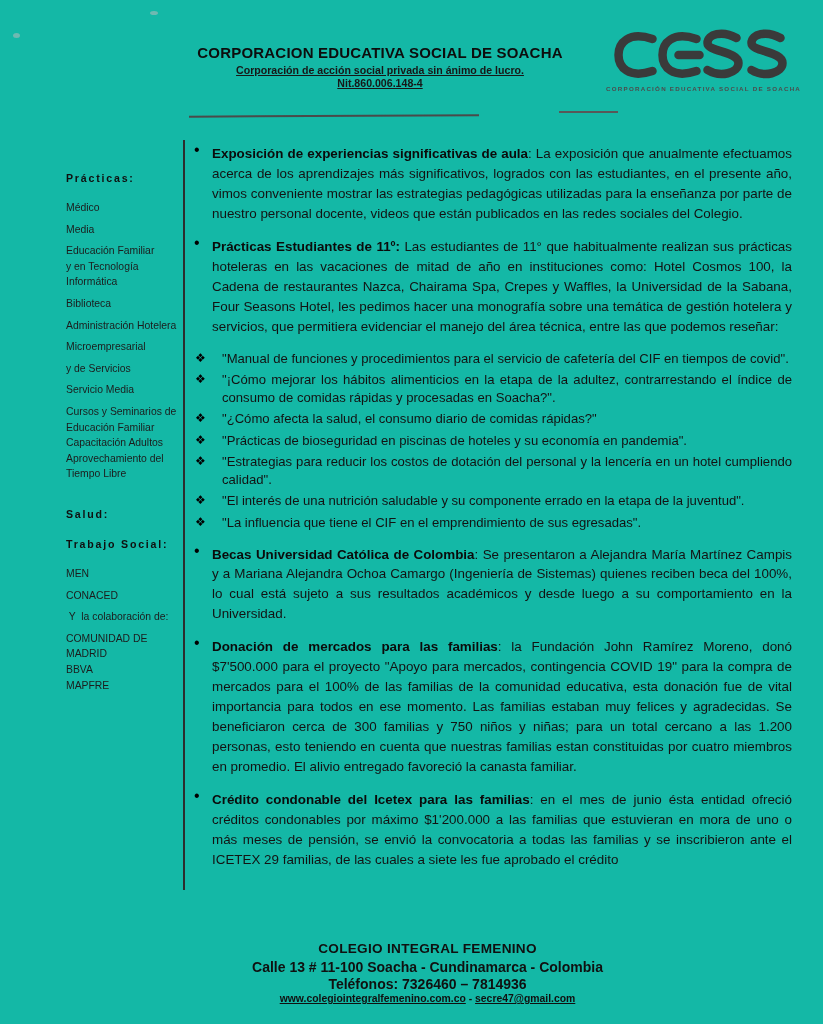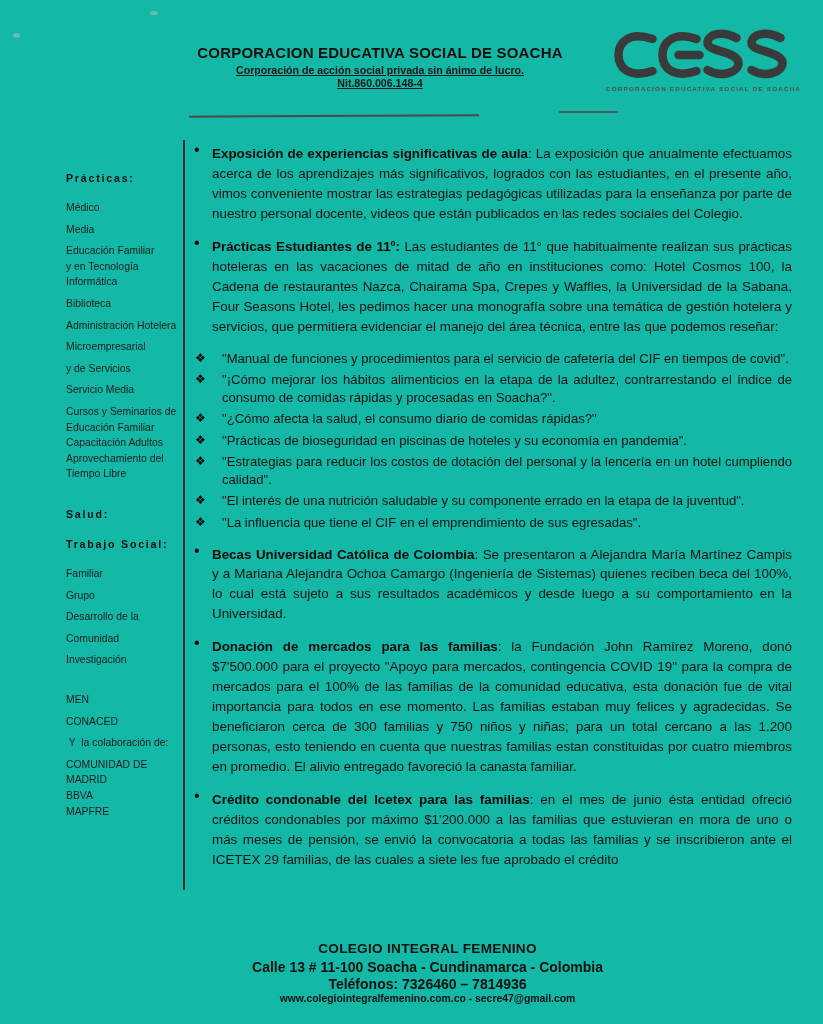--- a/index.html
+++ b/index.html
@@ -35,21 +35,21 @@
   .diamond-item{position:relative;padding-left:29px;text-align:justify;font-size:13.1px;line-height:1.34;margin:0 0 4px;}
   .diamond-item .marker{
     position:absolute;left:2px;top:0;font-size:12px;color:#000;
     font-family:"DejaVu Sans", sans-serif;
   }
   
   .footer{position:absolute;left:0;top:941px;width:100%;text-align:center;font-weight:bold;color:#101010;padding-left:16px;}
   .footer-school{font-size:13.6px;letter-spacing:.3px;margin:0 0 3px;}
   .footer-line{font-size:14px;margin:1px 0;}
   .footer-links{font-size:10.4px;margin-top:1px;}
-  .footer-links .link{color:#101010;cursor:pointer;}
+  .footer-links .link{text-decoration:underline;color:#101010;cursor:pointer;}
 </style>
 </head>
 <body>
 
 <div class="page">
 
   <div class="speck speck-1"></div>
   <div class="speck speck-2"></div>
 
   <div class="header-text">
@@ -101,27 +101,20 @@
       <li>Cursos y Seminarios de
 Educación Familiar
 Capacitación Adultos
 Aprovechamiento del
 Tiempo Libre</li>
     </ul>
 
     <div class="sb-title">Salud:</div>
 
     <div class="sb-title">Trabajo Social:</div>
-    <ul class="sb-items">
-      <li>Familiar</li>
-      <li>Grupo</li>
-      <li>Desarrollo de la</li>
-      <li>Comunidad</li>
-      <li>Investigación</li>
-    </ul>
 
     <ul class="sb-items">
       <li>MEN</li>
       <li>CONACED</li>
       <li> Y  la colaboración de:</li>
       <li>COMUNIDAD DE
 MADRID
 BBVA
 MAPFRE</li>
     </ul>

